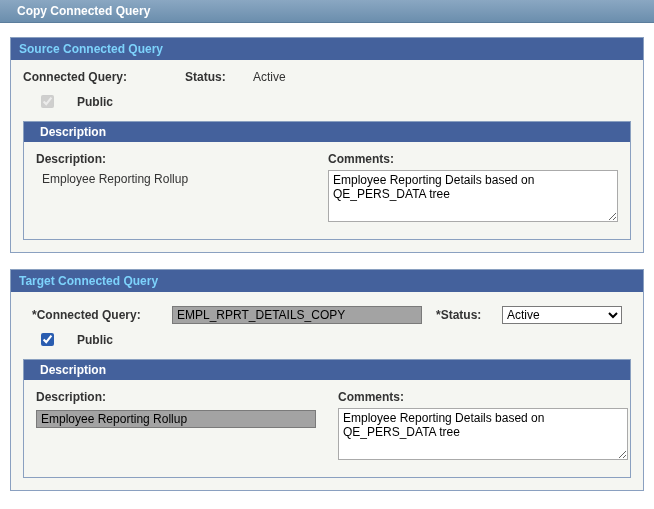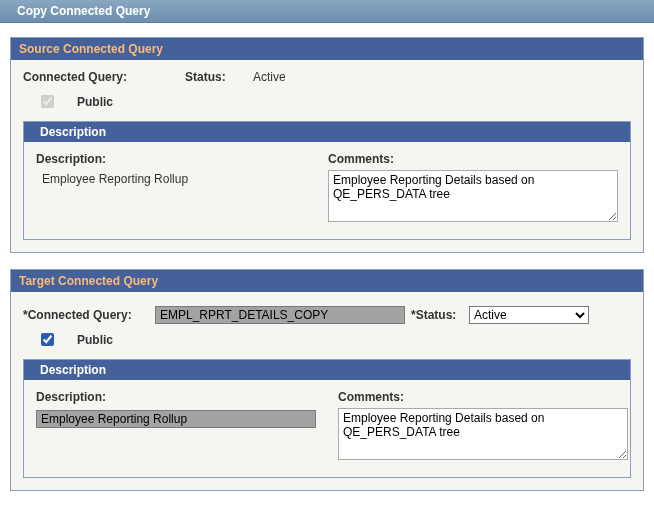--- a/index.html
+++ b/index.html
@@ -23,21 +23,21 @@
   .main {
     padding: 14px 10px 10px 10px;
   }
   .panel {
     border: 1px solid #8aa0c0;
     margin-bottom: 16px;
     background: #f5f6f2;
   }
   .panel-hdr {
     background: #44619c;
-    color: #fdba74;
+    color: #7dd3fc;
     font-weight: bold;
     font-size: 12px;
     padding: 4px 8px;
   }
   .panel-body {
     padding: 10px 12px 12px 12px;
   }
   .row {
     display: flex;
     align-items: center;
@@ -88,21 +88,21 @@
     border: 1px solid #7a7a7a;
     background: #a3a3a3;
   }
   select.sel {
     font-family: Arial, sans-serif;
     font-size: 12px;
     border: 1px solid #7a7a7a;
     background: #fff;
   }
   .target-body { padding: 14px 12px 12px 12px; }
-  .target-row { display:flex; align-items:center; gap:2px; margin-bottom:4px; }
+  .target-row { display:flex; align-items:center; gap:10px; margin-bottom:4px;justify-content:center; }
   .target-cq-label { width:130px; }
   .target-status-lbl { width:56px; margin-left:4px; }
   .desc-input { width:280px; }
 </style>
 </head>
 <body>
 
 <div class="title-bar">
   <span>Copy Connected Query</span>
 </div>

